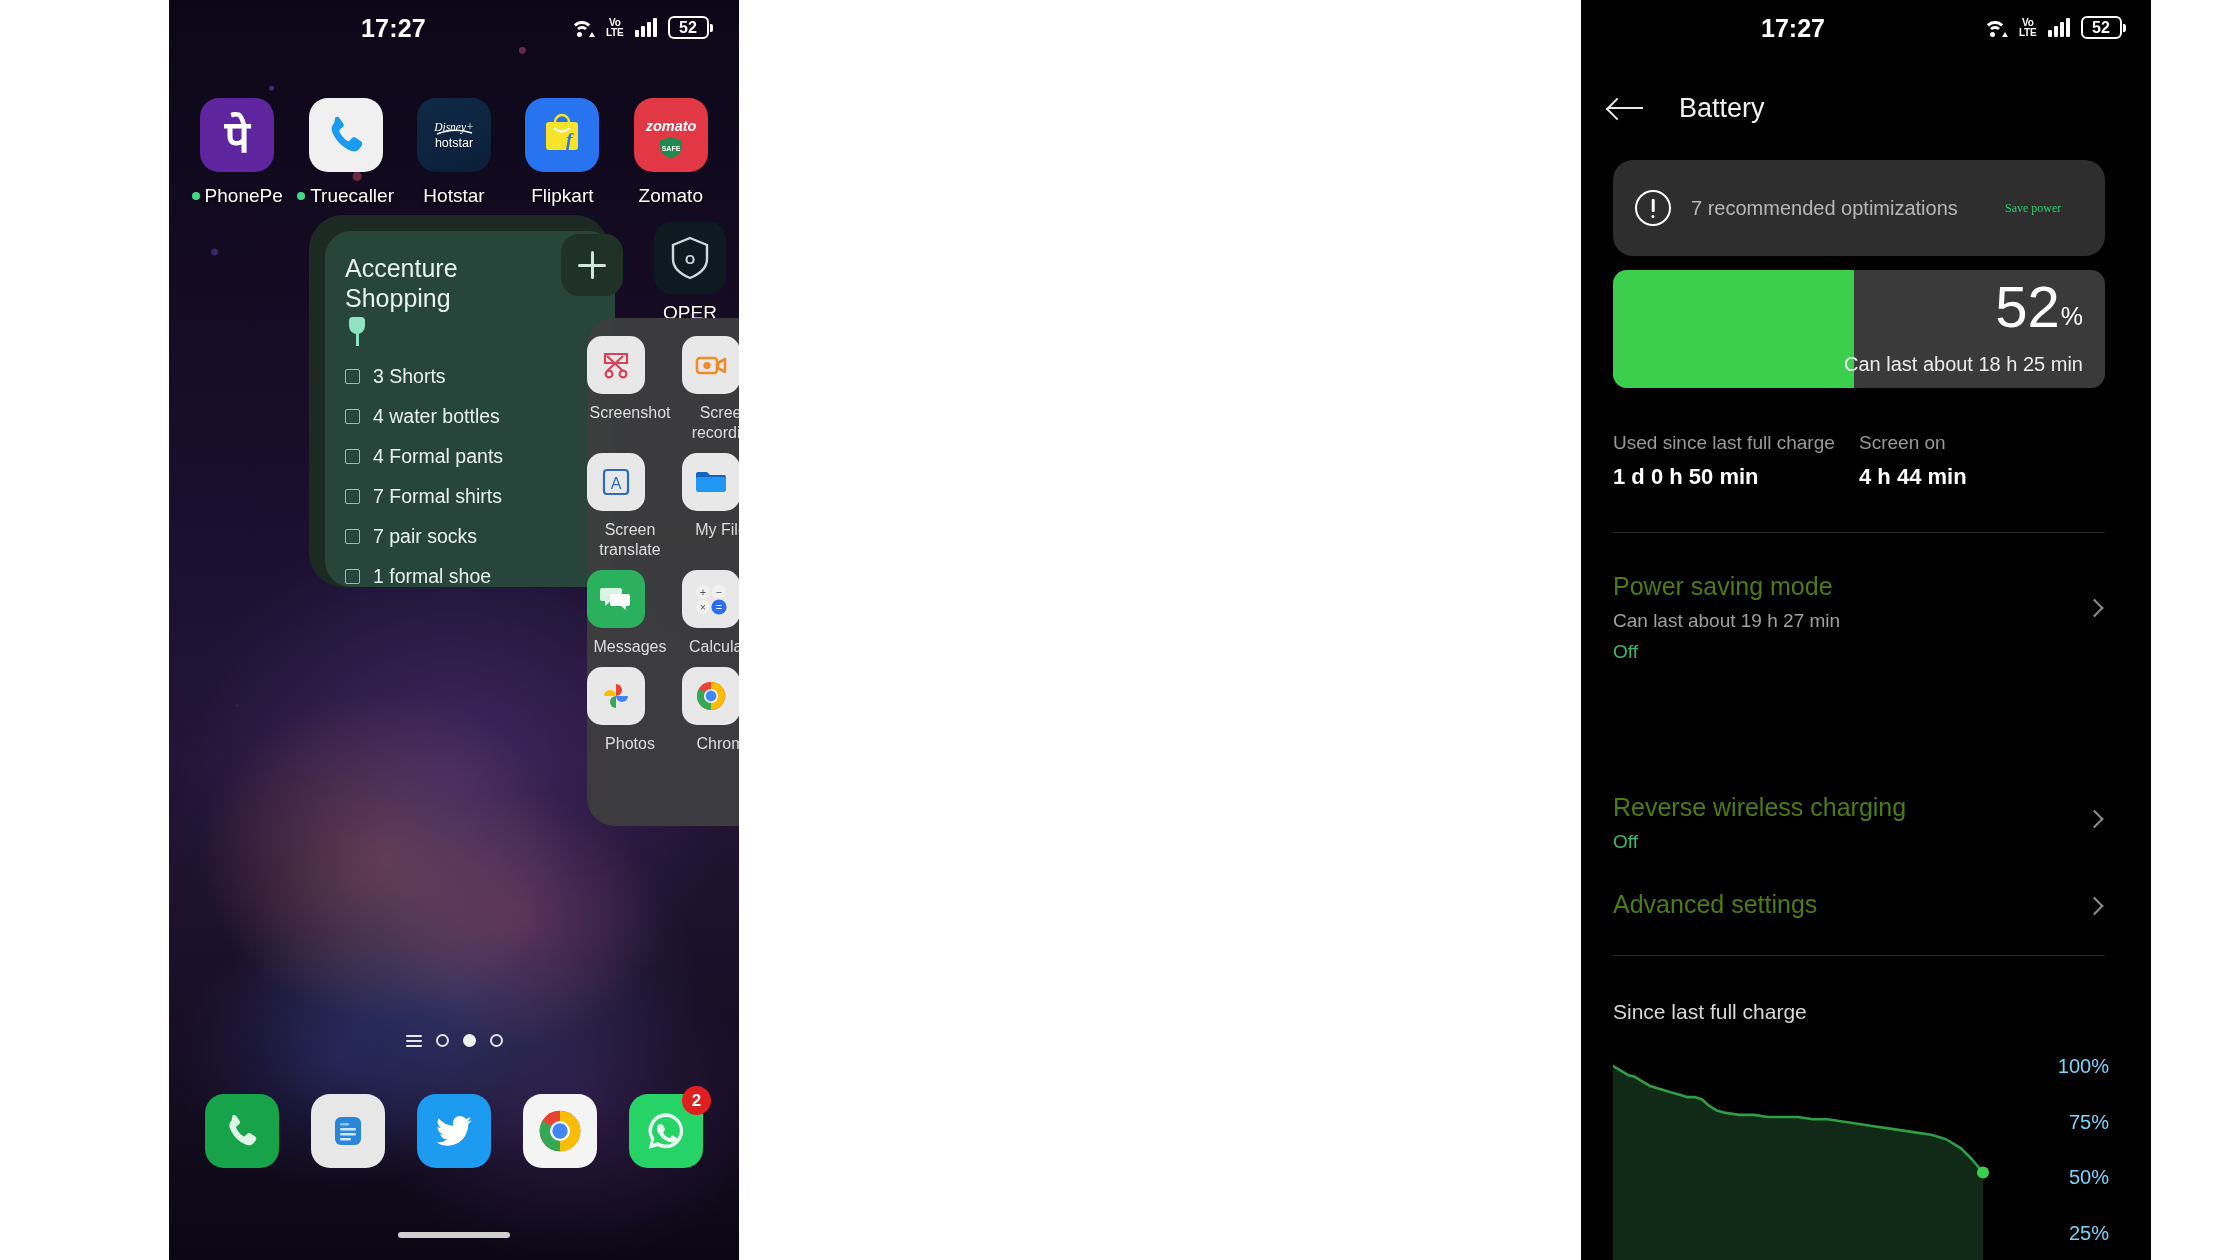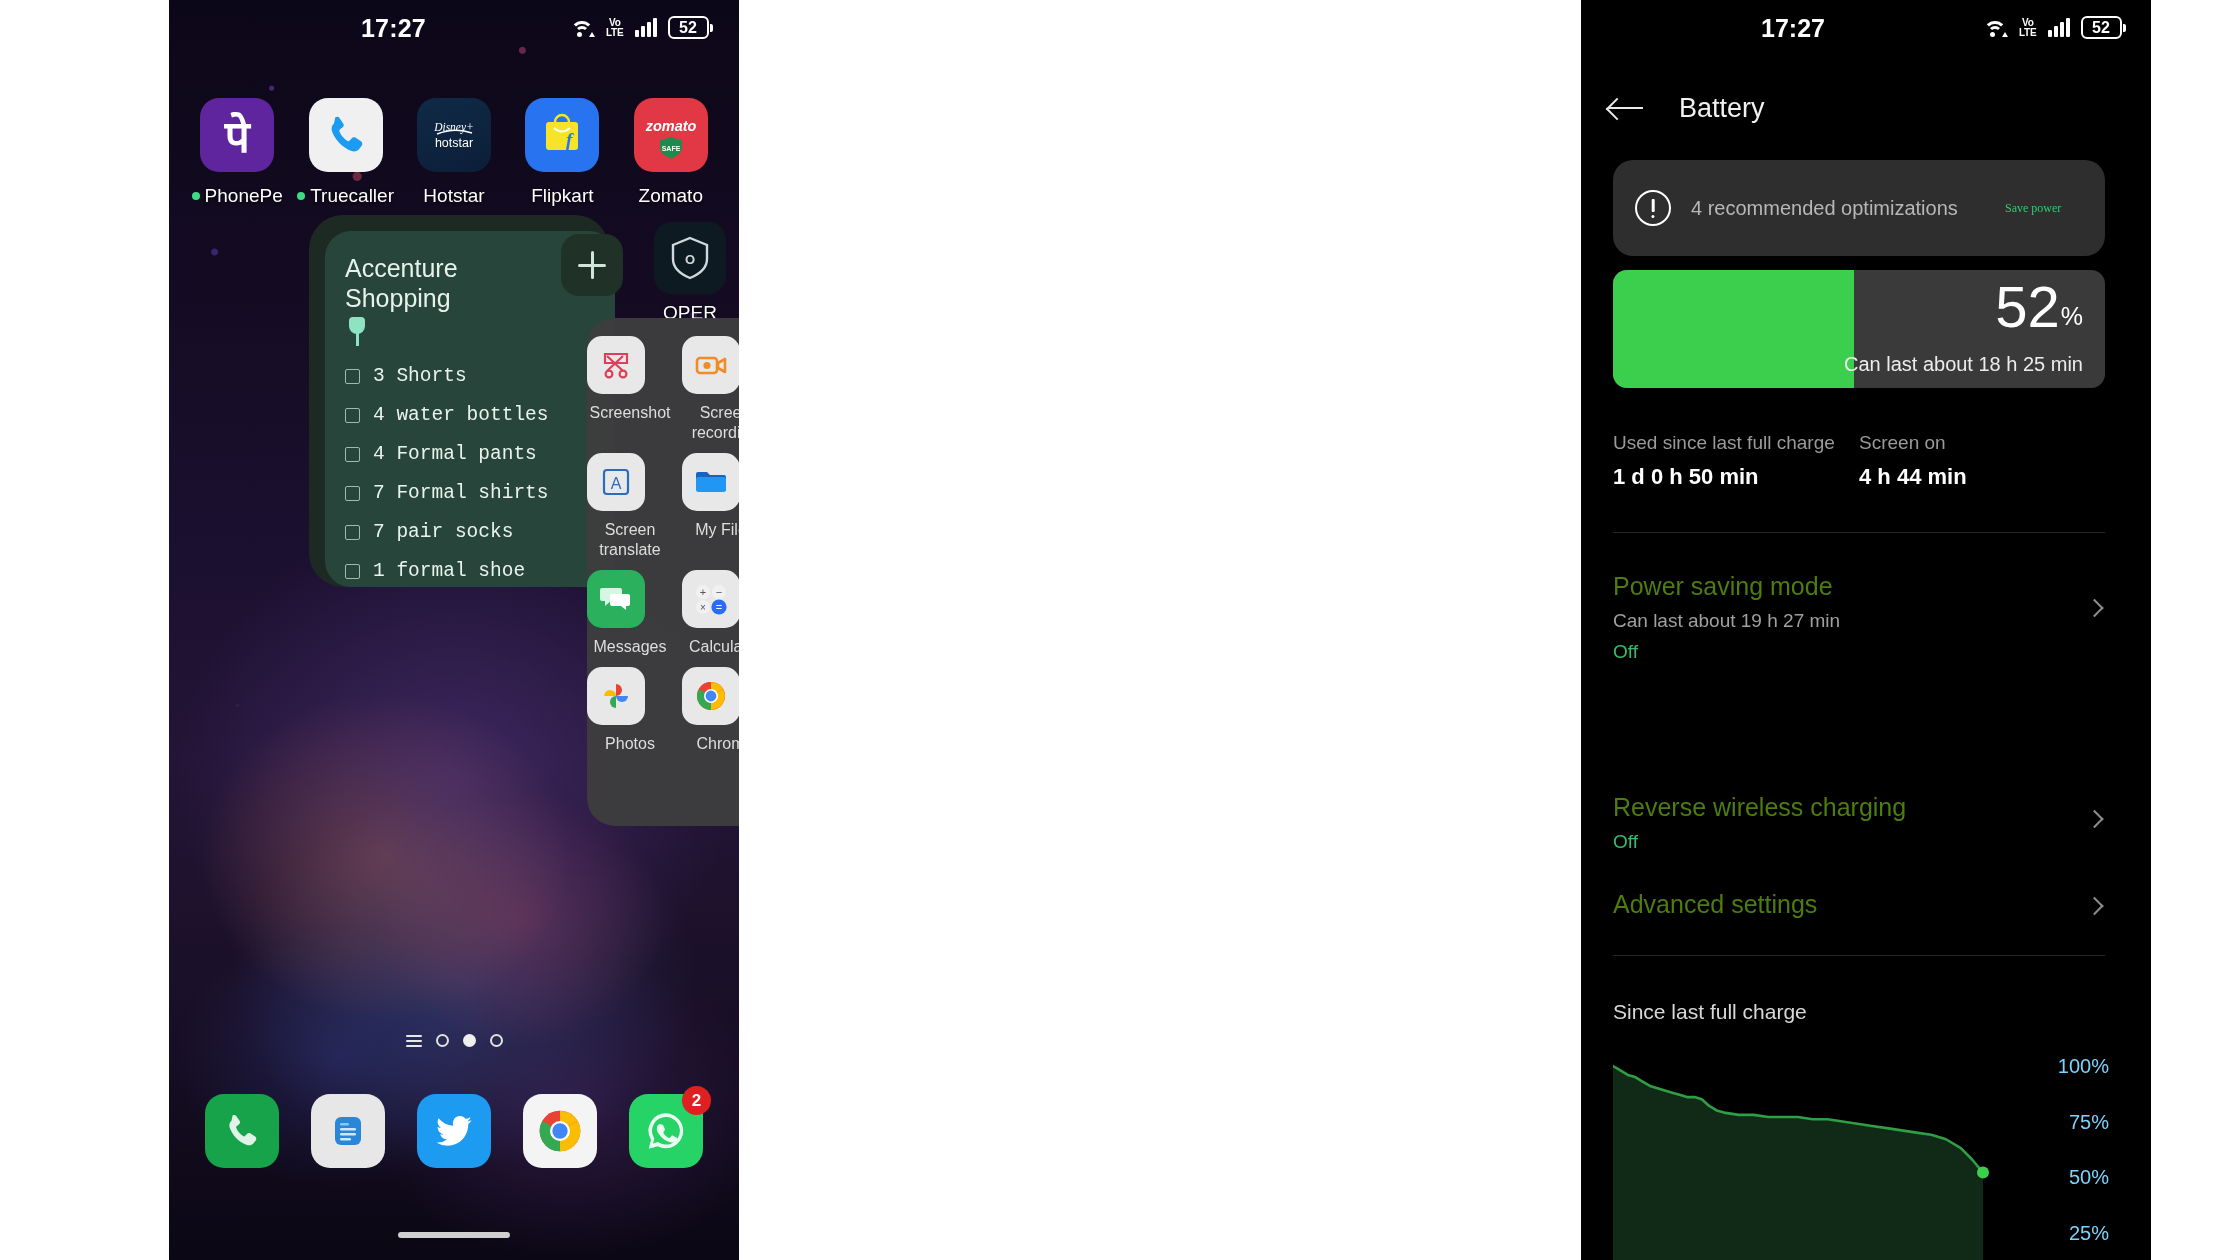--- a/index.html
+++ b/index.html
@@ -87,21 +87,21 @@
   .widget {
     background:#27453a; border-radius:26px; padding:22px 20px 0 20px;
     width:290px; height:356px; overflow:hidden; position:relative;
   }
   .widget-head { display:flex; justify-content:space-between; align-items:flex-start;flex-direction:column; }
   .widget-title { color:#e7f2ec; font-size:25px; line-height:30px; font-weight:400; max-width:195px;}
   .pin-icon { width:24px; height:30px; position:relative; flex:none; margin-top:4px;}
   .pin-icon b { position:absolute; left:4px; top:0; width:16px; height:17px; background:#8ee3c2; border-radius:4px 4px 8px 8px;}
   .pin-icon i { position:absolute; left:10.5px; top:16px; width:3px; height:13px; background:#8ee3c2;}
   .w-list { margin-top:18px; }
-  .w-item { display:flex; align-items:center; gap:13px; margin-bottom:17px;font-family:Liberation Mono, monospace; }
+  .w-item { display:flex; align-items:center; gap:13px; margin-bottom:17px; }
   .w-check { width:15px; height:15px; border:1.6px solid #9bbdb0; border-radius:2px; flex:none; }
   .w-text { color:#e9f3ee; font-size:19.5px; }
 
   .plus-btn {
     position:absolute; left:392px; top:234px; width:62px; height:62px; border-radius:18px;
     background:#203128; display:flex; align-items:center; justify-content:center; z-index:3;
   }
   .plus-btn::before, .plus-btn::after { content:""; position:absolute; background:#cfe6dd; border-radius:2px;}
   .plus-btn::before { width:28px; height:3px;} .plus-btn::after { width:3px; height:28px;}
 
@@ -515,21 +515,21 @@
       </div>
     </div>
 
     <div class="topbar">
       <span class="back-arrow"></span>
       <span class="topbar-title">Battery</span>
     </div>
 
     <div class="opt-banner">
       <span class="warn-ic"></span>
-      <span class="opt-text">4 recommended optimizations</span>
+      <span class="opt-text">7 recommended optimizations</span>
       <span class="save-power">Save power</span>
     </div>
 
     <div class="batt-card">
       <div class="batt-fill" id="battFill" style="width: 49%; background: rgb(60, 207, 78);"></div>
       <div class="batt-pct">
         <span>52</span>
           <small>%</small>
       </div>
       <div class="batt-sub">Can last about 18 h 25 min</div>

